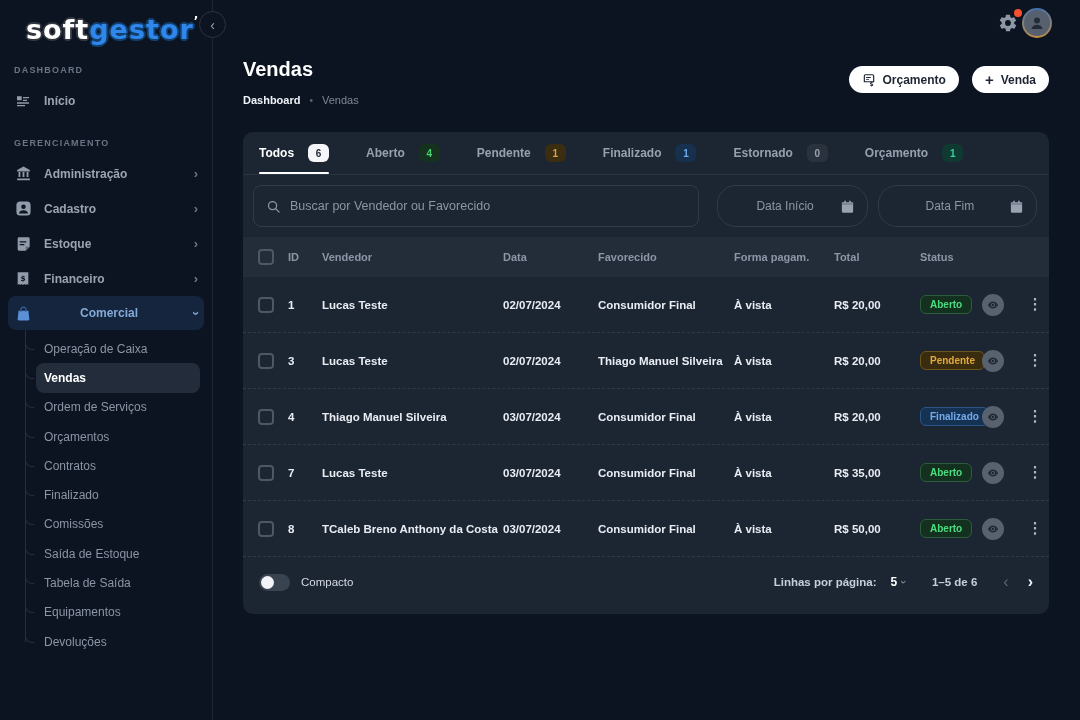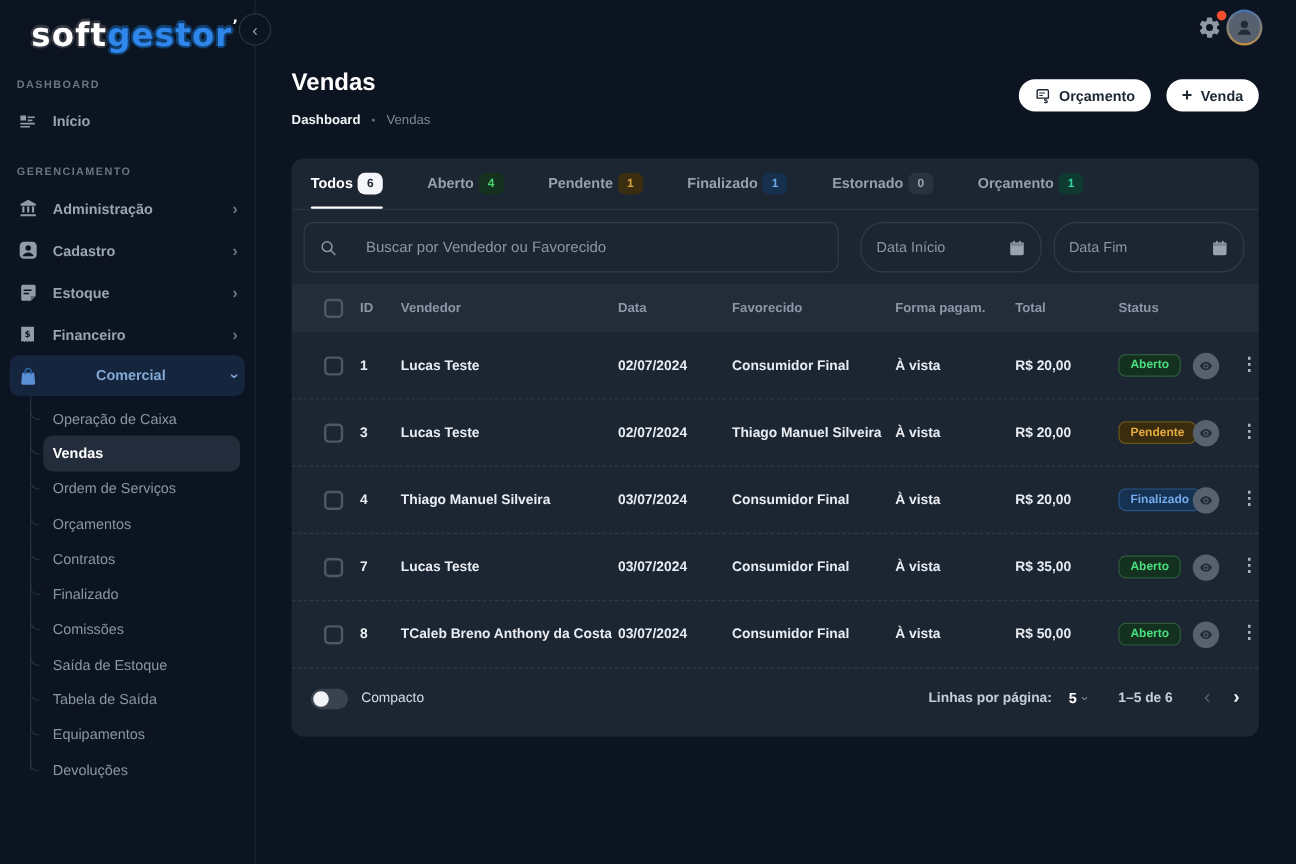--- a/index.html
+++ b/index.html
@@ -61,48 +61,48 @@
   .head-buttons { position:absolute; top:18px; right:31px; display:flex; gap:13px; }
   .btn { display:flex; align-items:center; gap:7px; height:27px; padding:0 13px; background:#ffffff;
       color:#1c2532; font-size:12px; font-weight:bold; border:none; border-radius:16px; cursor:pointer; }
   .btn .plus { font-size:15px; font-weight:bold; line-height:1; }
 
   
   .card { margin:26px 31px 0 30px; width:806px; height:482px; background:#1c2532; border-radius:10px;
       overflow:hidden; }
   .tabs { display:flex; align-items:center; gap:37px; height:43px; padding:0 16px;
       border-bottom:1px solid #2a3441; }
-  .tab { position:relative; display:flex; align-items:center; gap:4px; height:100%; cursor:pointer;
+  .tab { position:relative; display:flex; align-items:center; gap:14px; height:100%; cursor:pointer;
       font-size:12px; font-weight:bold; color:#96a0af; }
   .tab.active { color:#ffffff; }
   .tab.active::after { content:""; position:absolute; left:0; right:0; bottom:0; height:2px;
       background:#ffffff; border-radius:2px; }
   .tab-badge { min-width:21px; height:18px; padding:0 5px; border-radius:6px; display:flex;
       align-items:center; justify-content:center; font-size:10px; font-weight:bold; }
   .tb-white { background:#f4f6f9; color:#1c2532; }
   .tb-green { background:#15321f; color:#49d06f; }
   .tb-amber { background:#3a2d10; color:#d9a440; }
   .tb-blue  { background:#17304e; color:#6fa8e8; }
   .tb-gray  { background:#2a323e; color:#9aa4b2; }
   .tb-teal  { background:#103a31; color:#35d29a; }
 
   .filters { display:flex; align-items:center; gap:9px; padding:10px 12px 10px 10px; height:62px; }
   .search-box { display:flex; align-items:center; width:452px; height:42px; border:1px solid #303b49;
-      border-radius:8px; padding:0 12px; gap:24px; }
+      border-radius:8px; padding:0 12px; gap:9px; }
   .search-box input { flex:1; background:transparent; border:none; outline:none; color:#cfd6df;
       font-size:12.5px; font-family:"Liberation Sans", sans-serif; }
   .search-box input::placeholder { color:#8b96a5; }
   .date-box { display:flex; align-items:center; height:42px; border:1px solid #303b49; border-radius:19px;
-      padding:0 12px; font-size:12px; color:#8b96a5; cursor:pointer; }
+      padding:0 12px; font-size:12px; color:#8b96a5; cursor:pointer;text-align:center; }
   .date-box .date-label { flex:1; }
   .date-start { width:152px; margin-left:9px; }
   .date-end { width:161px; margin-left:1px; }
 
   .tgrid { display:grid; grid-template-columns:45px 34px 181px 95px 136px 100px 86px 62px 30px 1fr;
-      align-items:center;padding-left:12px; }
+      align-items:center; }
   .thead { height:40px; background:#232d3a; font-size:11px; font-weight:bold; color:#8b96a6; }
   .trow { height:56px; border-bottom:1px dashed #2e3a48; font-size:11.5px; font-weight:bold;
       color:#e9edf3; }
   .cell-check { padding-left:15px; }
   .checkbox { width:16px; height:16px; border:2px solid #4d5766; border-radius:4px; cursor:pointer; }
   .badge { display:inline-flex; align-items:center; justify-content:center; height:19px; padding:0 9px;
       border-radius:6px; font-size:10px; font-weight:bold; }
   .st-green { background:#14301e; color:#4ade80; border:1px solid #2d5c3d; }
   .st-amber { background:#392c0f; color:#e3ab3d; border:1px solid #6b5518; }
   .st-blue  { background:#163253; color:#74abec; border:1px solid #2a5585; }

